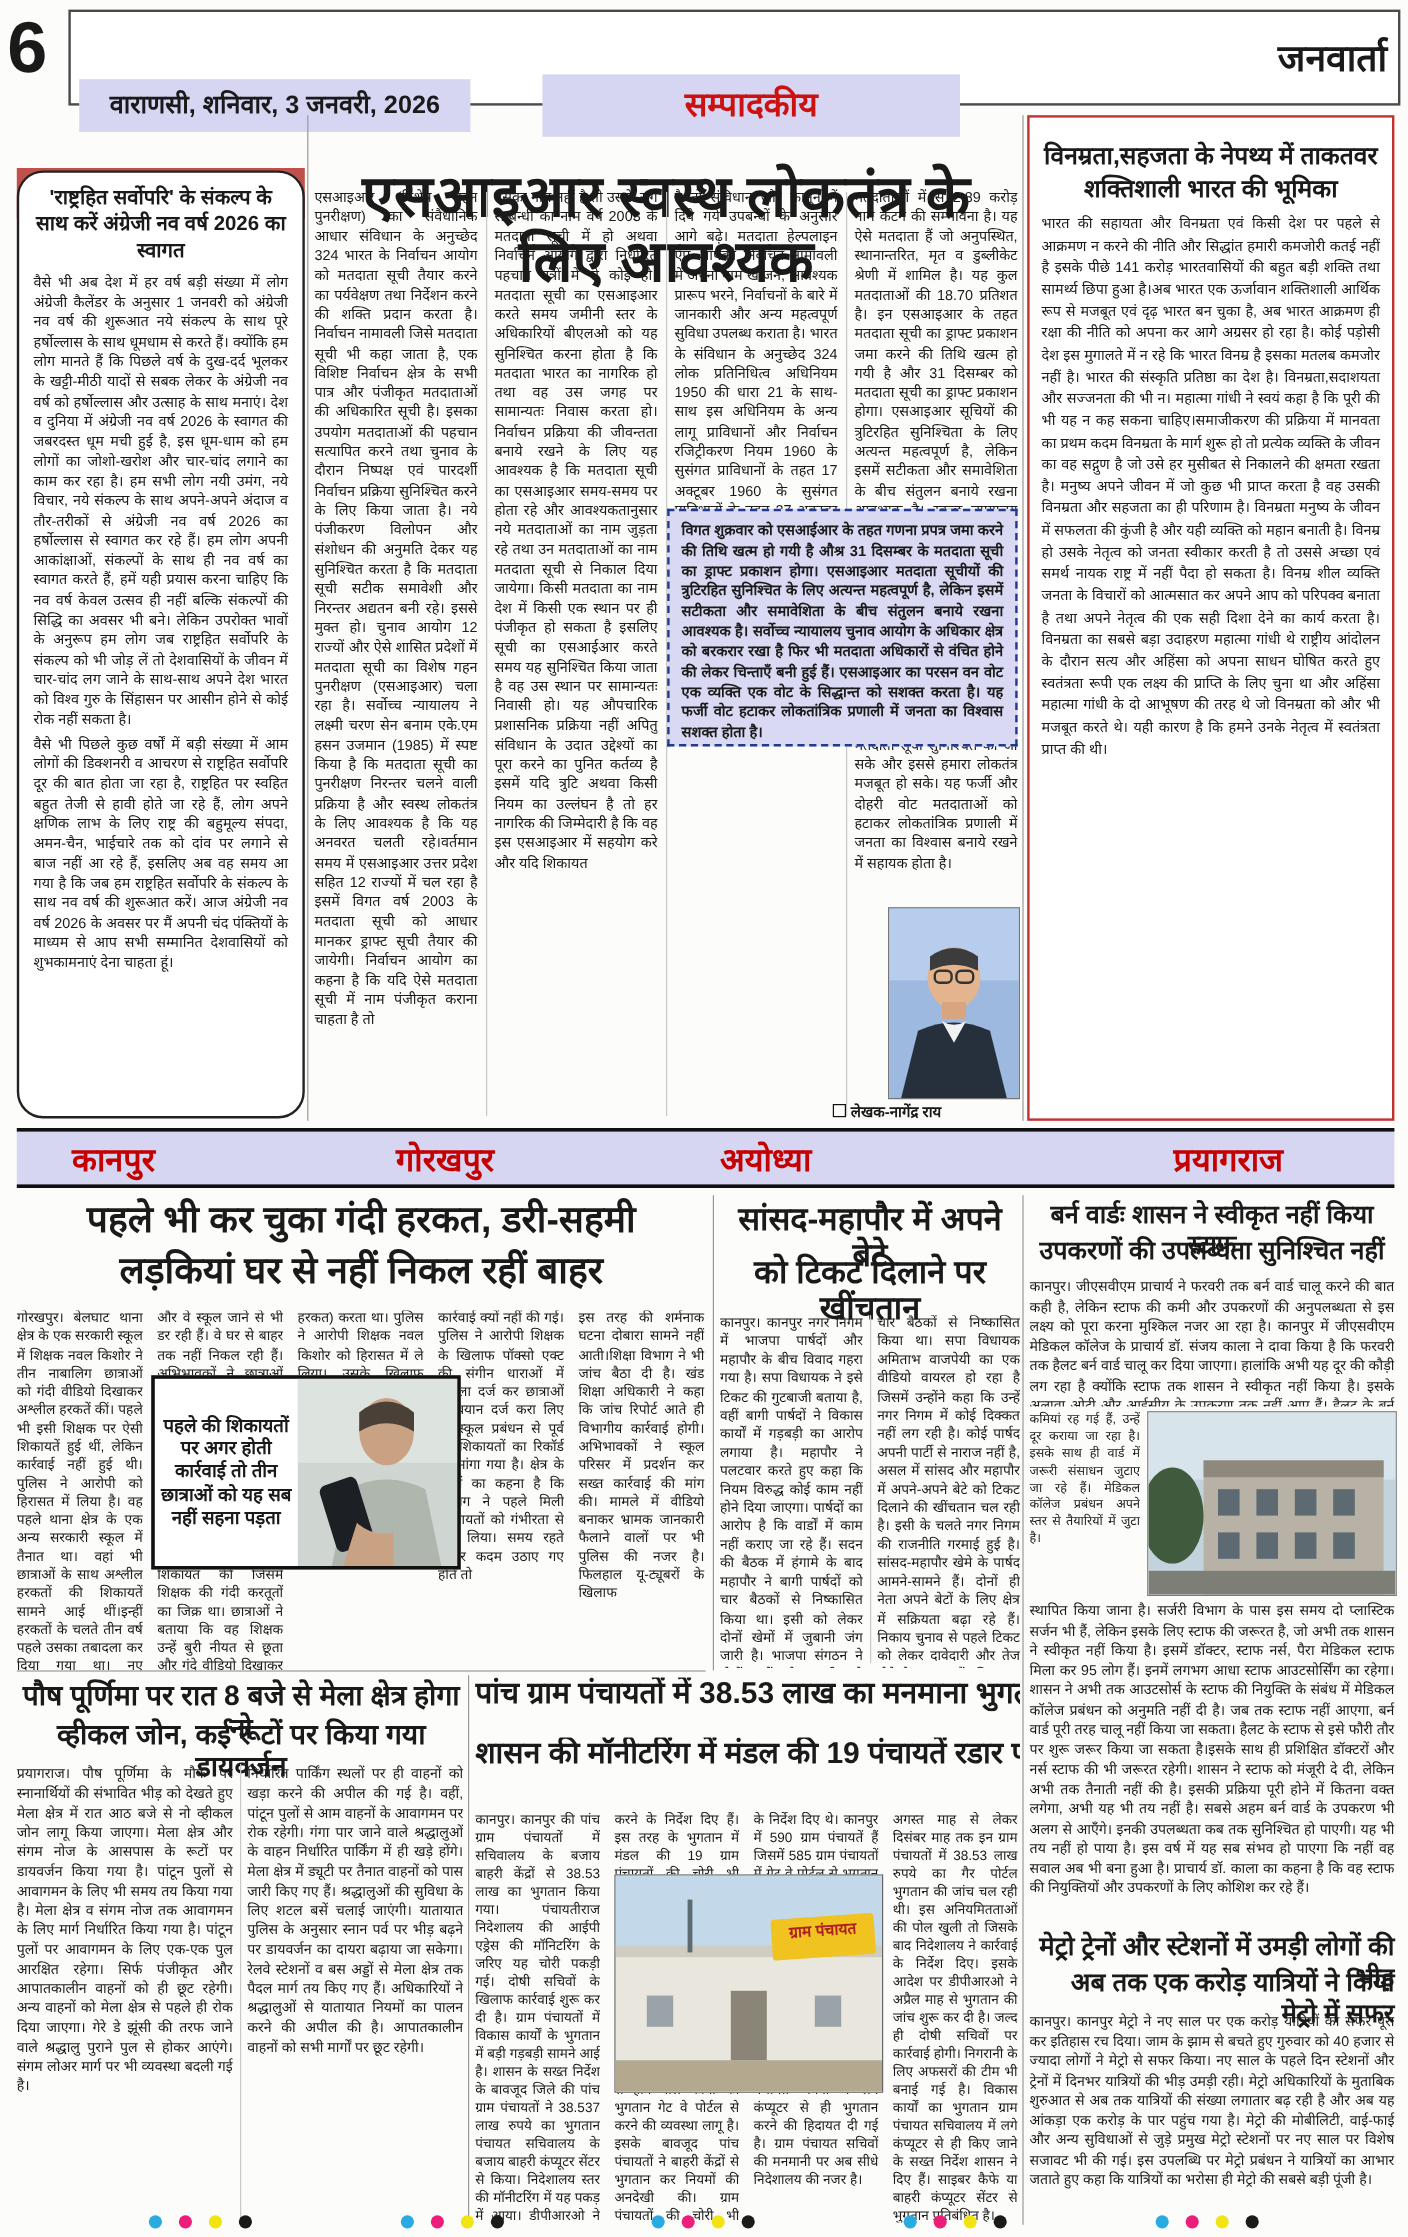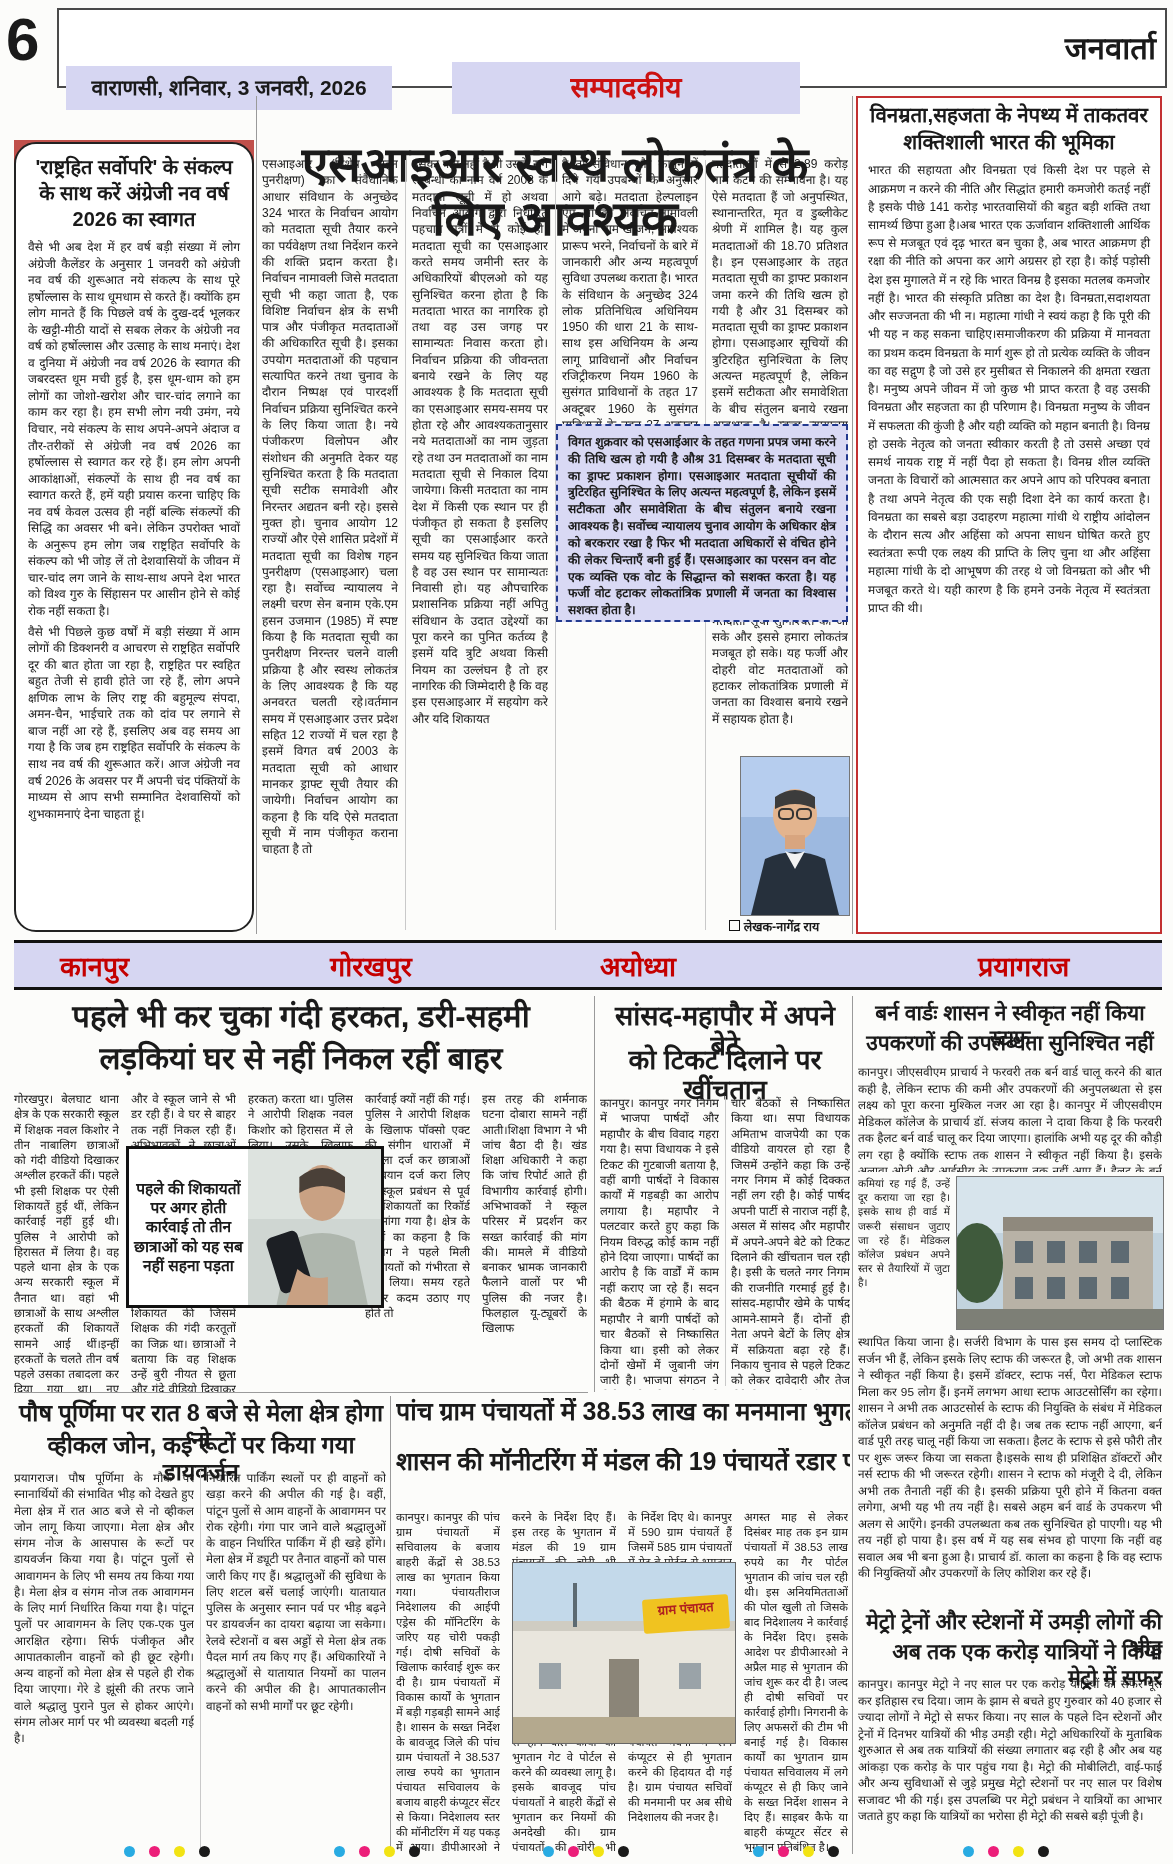--- a/index.html
+++ b/index.html
@@ -23,37 +23,37 @@
            font-size:21px;font-weight:bold;line-height:44px;}
   .editbox{left:452px;top:18px;width:348px;height:52px;background:#d6d6f2;
            color:#cc1111;font-size:28px;font-weight:bold;line-height:52px;}
   .masthead{left:930px;top:26px;width:226px;font-size:31px;font-weight:bold;text-align:right;}
 
   
   .kicker{left:14px;top:96px;width:240px;height:42px;background:#c0504b;color:#fff;
           font-size:23px;font-weight:bold;line-height:42px;}
   .leadbox{left:14px;top:142px;width:240px;height:790px;border:2px solid #222;
            border-radius:22px;padding:10px 12px;box-sizing:border-box;background:#fff;}
-  .leadhl{font-size:20px;font-weight:bold;line-height:1.3;margin-bottom:7px;text-align:center;}
+  .leadhl{font-size:17px;font-weight:bold;line-height:1.3;margin-bottom:7px;text-align:center;}
   .leadbody{font-size:12px;line-height:1.38;}
 
   
   .sirhl{left:262px;top:94px;width:586px;height:54px;font-size:48px;font-weight:bold;line-height:54px;}
   .sircol{top:156px;width:136px;height:778px;font-size:12px;line-height:1.36;}
   .colrule{top:160px;height:770px;background:#c9c9c9;width:1px;position:absolute;}
   .sirbox{left:556px;top:424px;width:292px;height:198px;background:#d9d9f4;
           border:2px dashed #223a8f;padding:8px 10px;box-sizing:border-box;
           font-size:12.2px;font-weight:600;line-height:1.38;}
   .authorphoto{left:740px;top:756px;width:108px;height:158px;border:1px solid #777;background:#bcd4ea;}
-  .authorcap{left:694px;top:918px;width:160px;font-size:12.5px;font-weight:bold;text-align:center;}
+  .authorcap{left:694px;top:918px;width:160px;font-size:12.5px;font-weight:bold;}
   .capsq{display:inline-block;width:9px;height:9px;border:1.5px solid #111;margin-right:4px;}
 
   
   .redbox{left:856px;top:96px;width:306px;height:838px;border:2px solid #c23030;
-          padding:4px 10px;box-sizing:border-box;background:#fff;}
+          padding:20px 10px;box-sizing:border-box;background:#fff;}
   .redhl{font-size:20.5px;font-weight:bold;line-height:1.3;text-align:center;margin-bottom:6px;}
   .redbody{font-size:12px;line-height:1.52;}
 
   
   .band{left:14px;top:940px;width:1148px;height:50px;background:#d6d6f2;
         border-top:3px solid #111;border-bottom:3px solid #111;box-sizing:border-box;}
   .city{position:absolute;top:947px;font-size:27px;font-weight:bold;color:#c40000;}
 
   
   .mhl{left:14px;width:574px;font-size:31px;font-weight:bold;text-align:center;line-height:1.1;}

